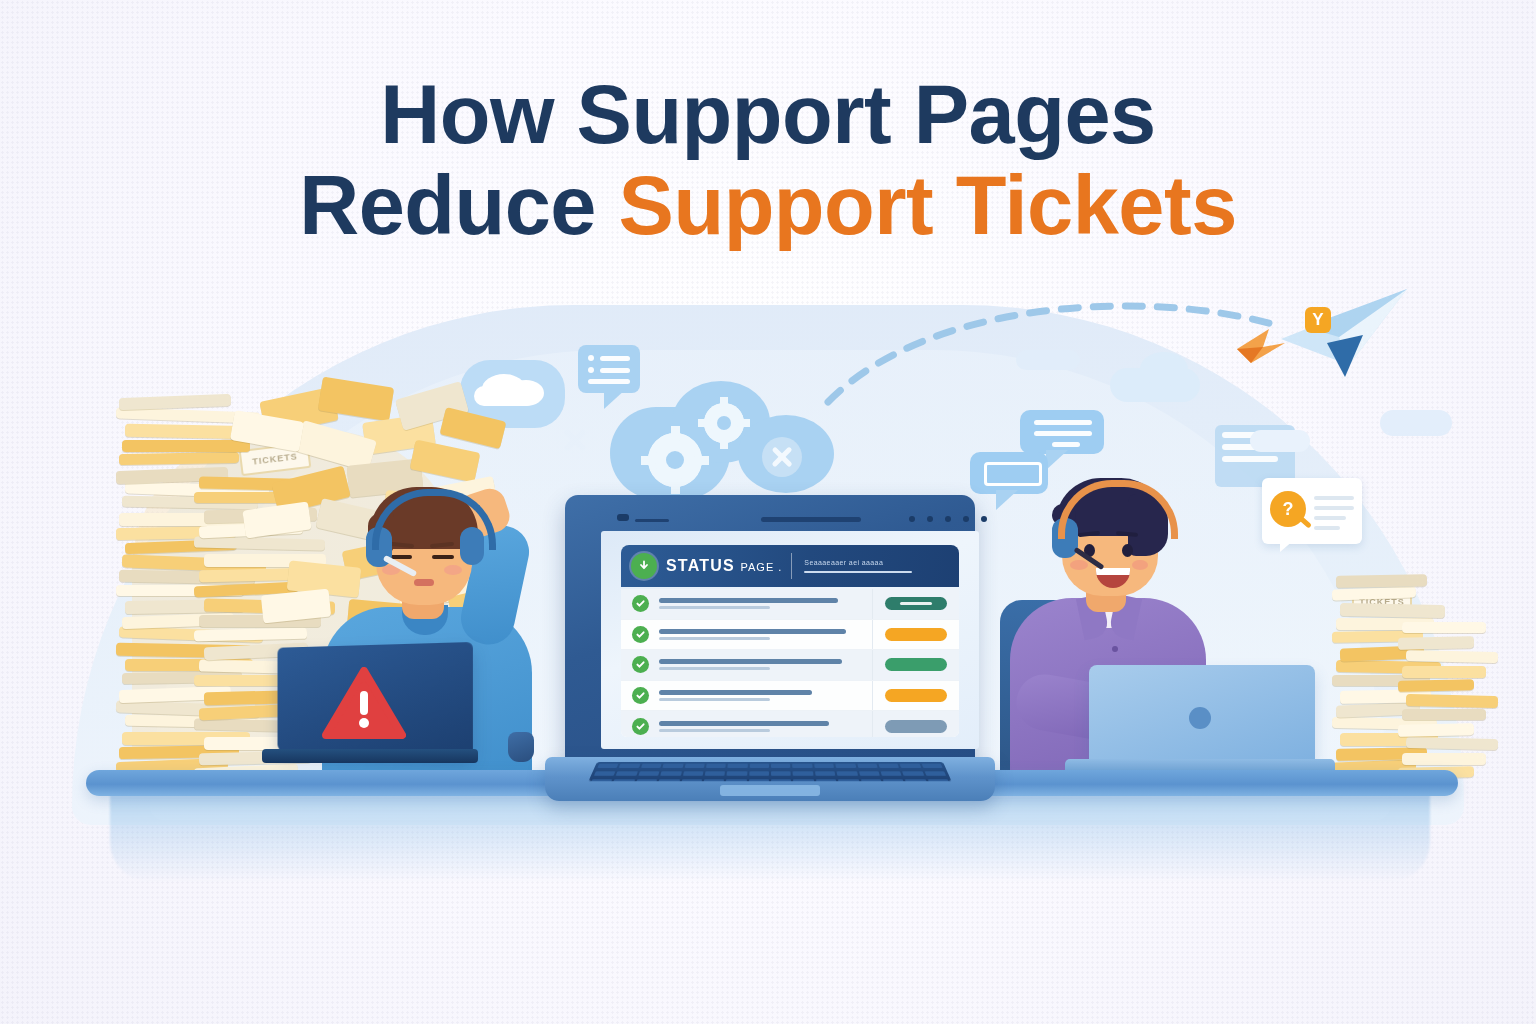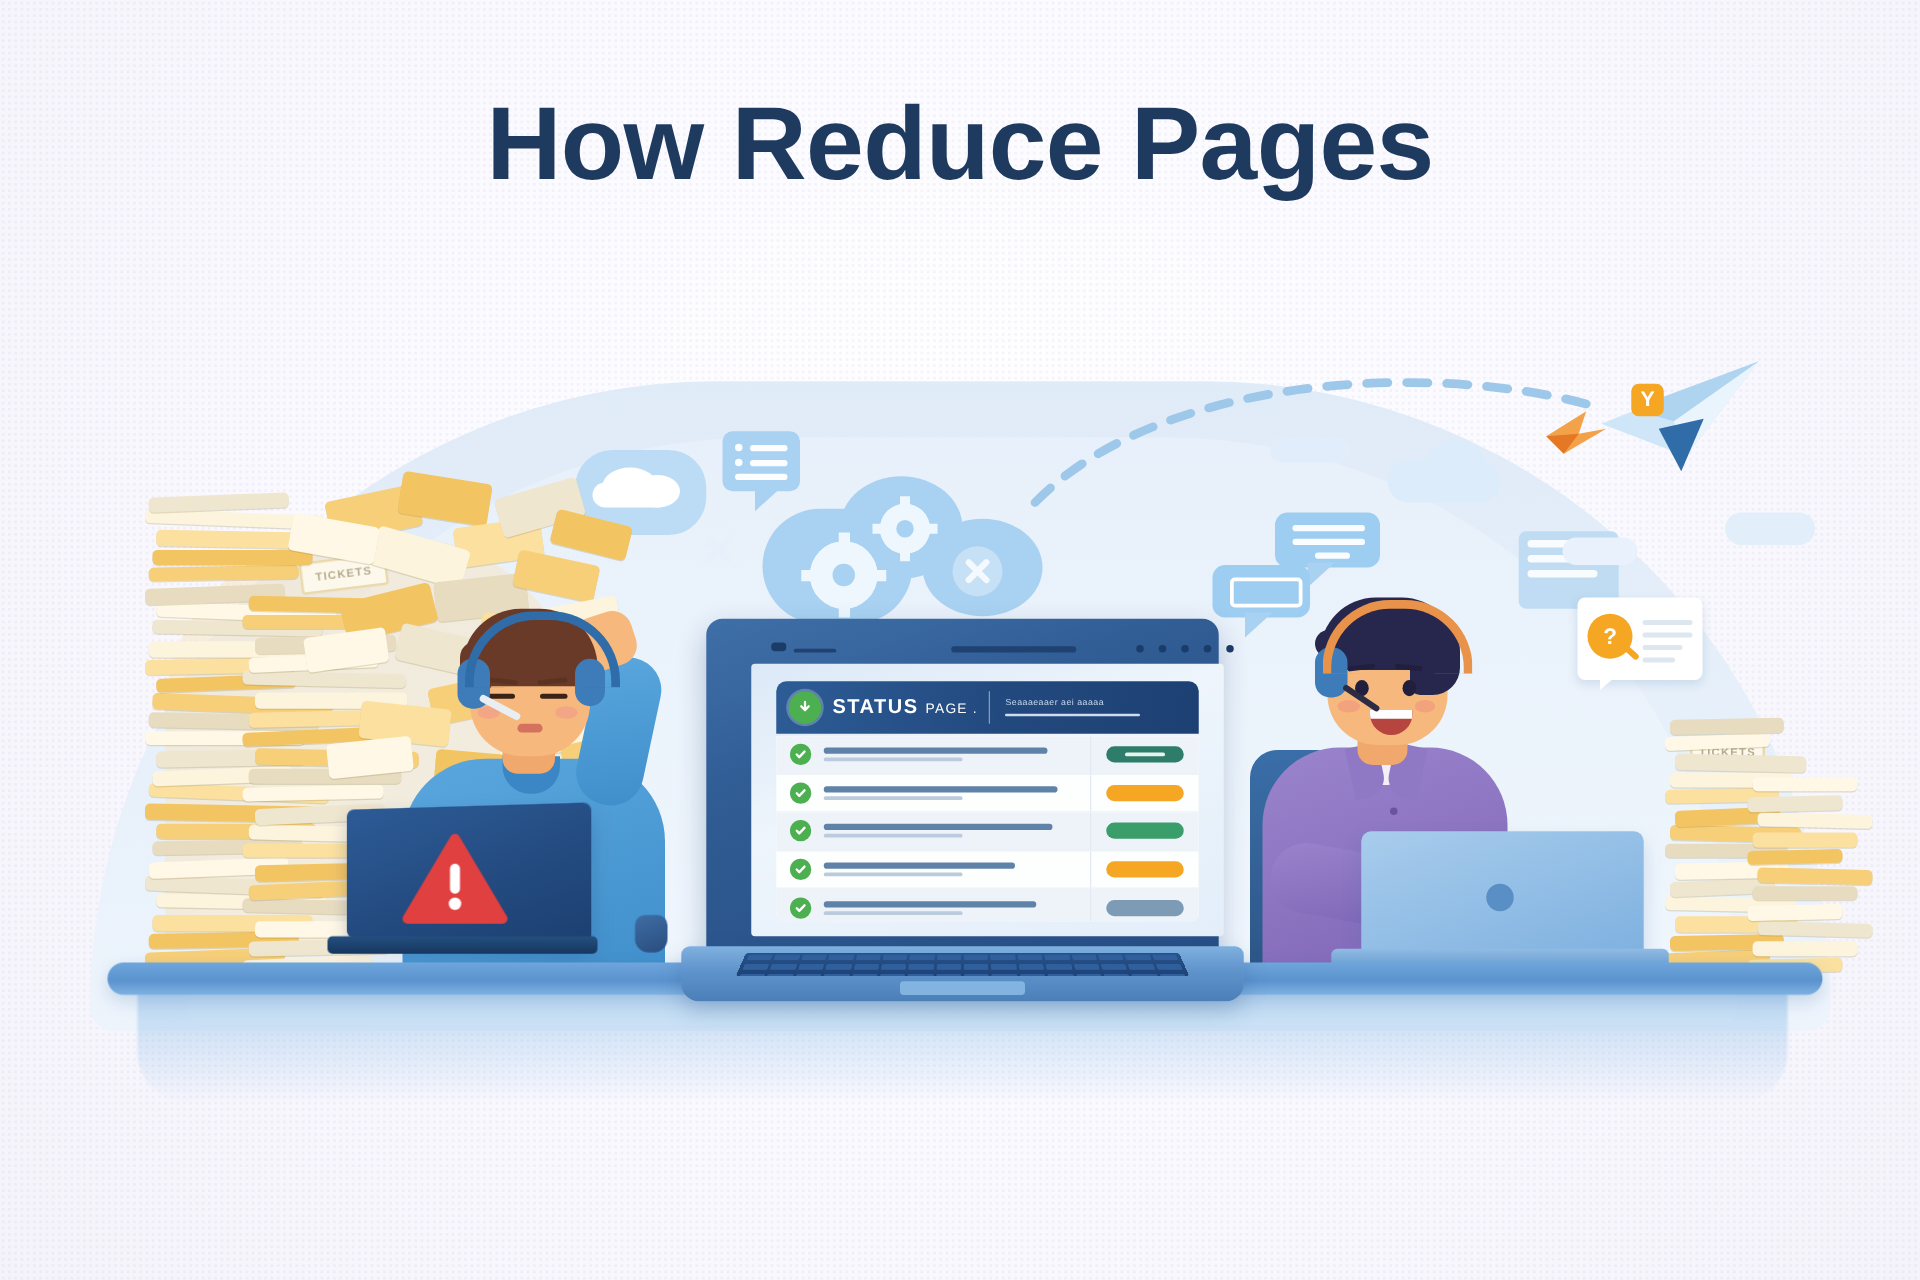--- a/index.html
+++ b/index.html
@@ -676,16 +676,17 @@
     <div class="faq-line" style="left:52px;top:28px;width:40px;"></div>
     <div class="faq-line" style="left:52px;top:38px;width:32px;"></div>
     <div class="faq-line" style="left:52px;top:48px;width:26px;"></div>
     <div style="position:absolute;left:18px;top:62px;width:0;height:0;
       border-left:0 solid transparent;border-right:14px solid transparent;border-top:12px solid #fff;"></div>
   </div>
 
   <div id="texture"></div>
 
   <div id="title">
-    <div class="t-line t1">How Reduce Pages</div>
+    <div class="t-line t1">How Support Pages</div>
+    <div class="t-line t2"><span>Reduce </span><span class="t-orange">Support Tickets</span></div>
   </div>
 
 </div>
 
 </body></html>

